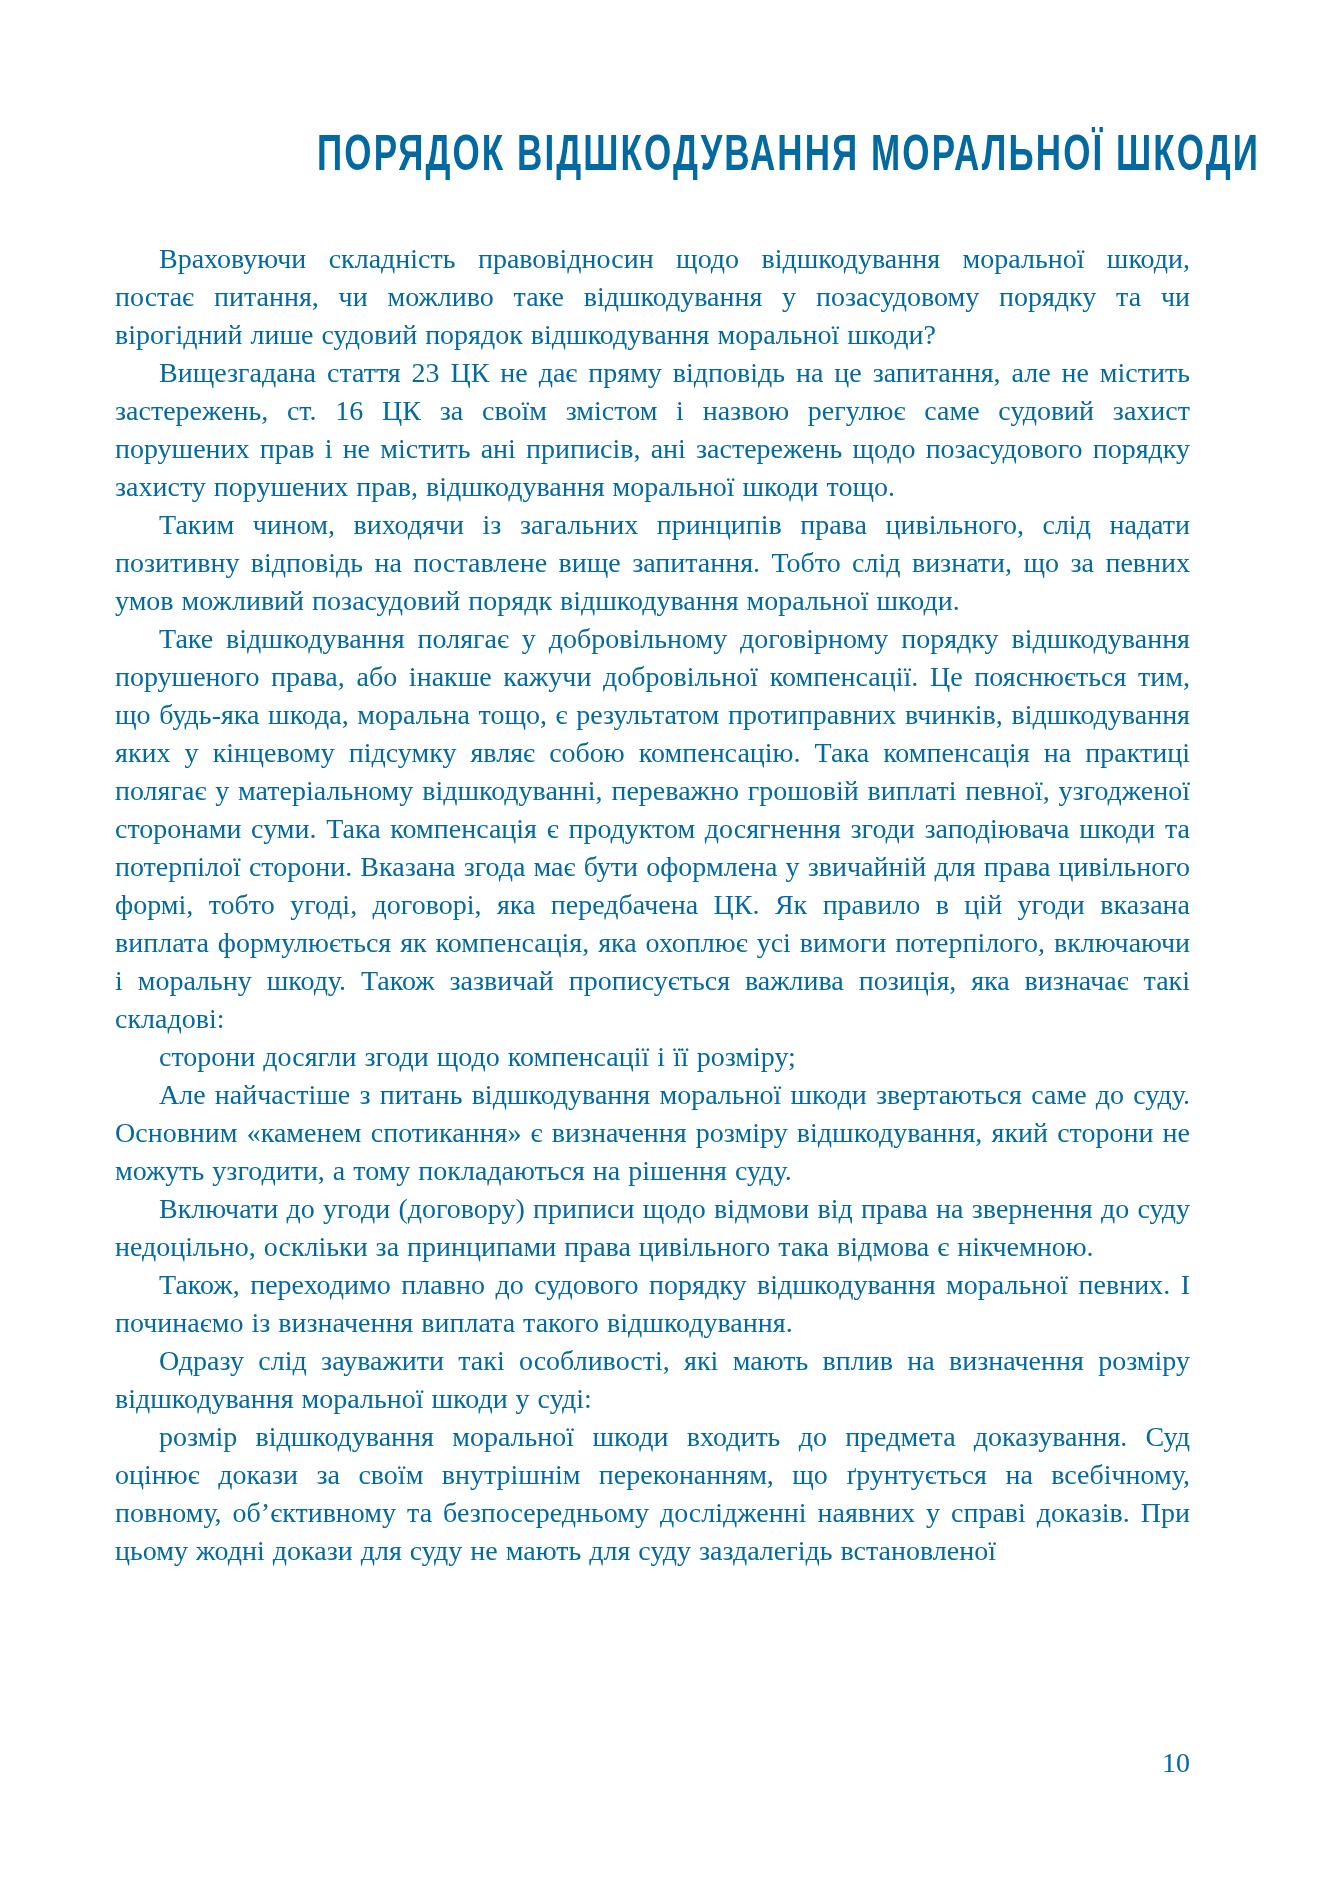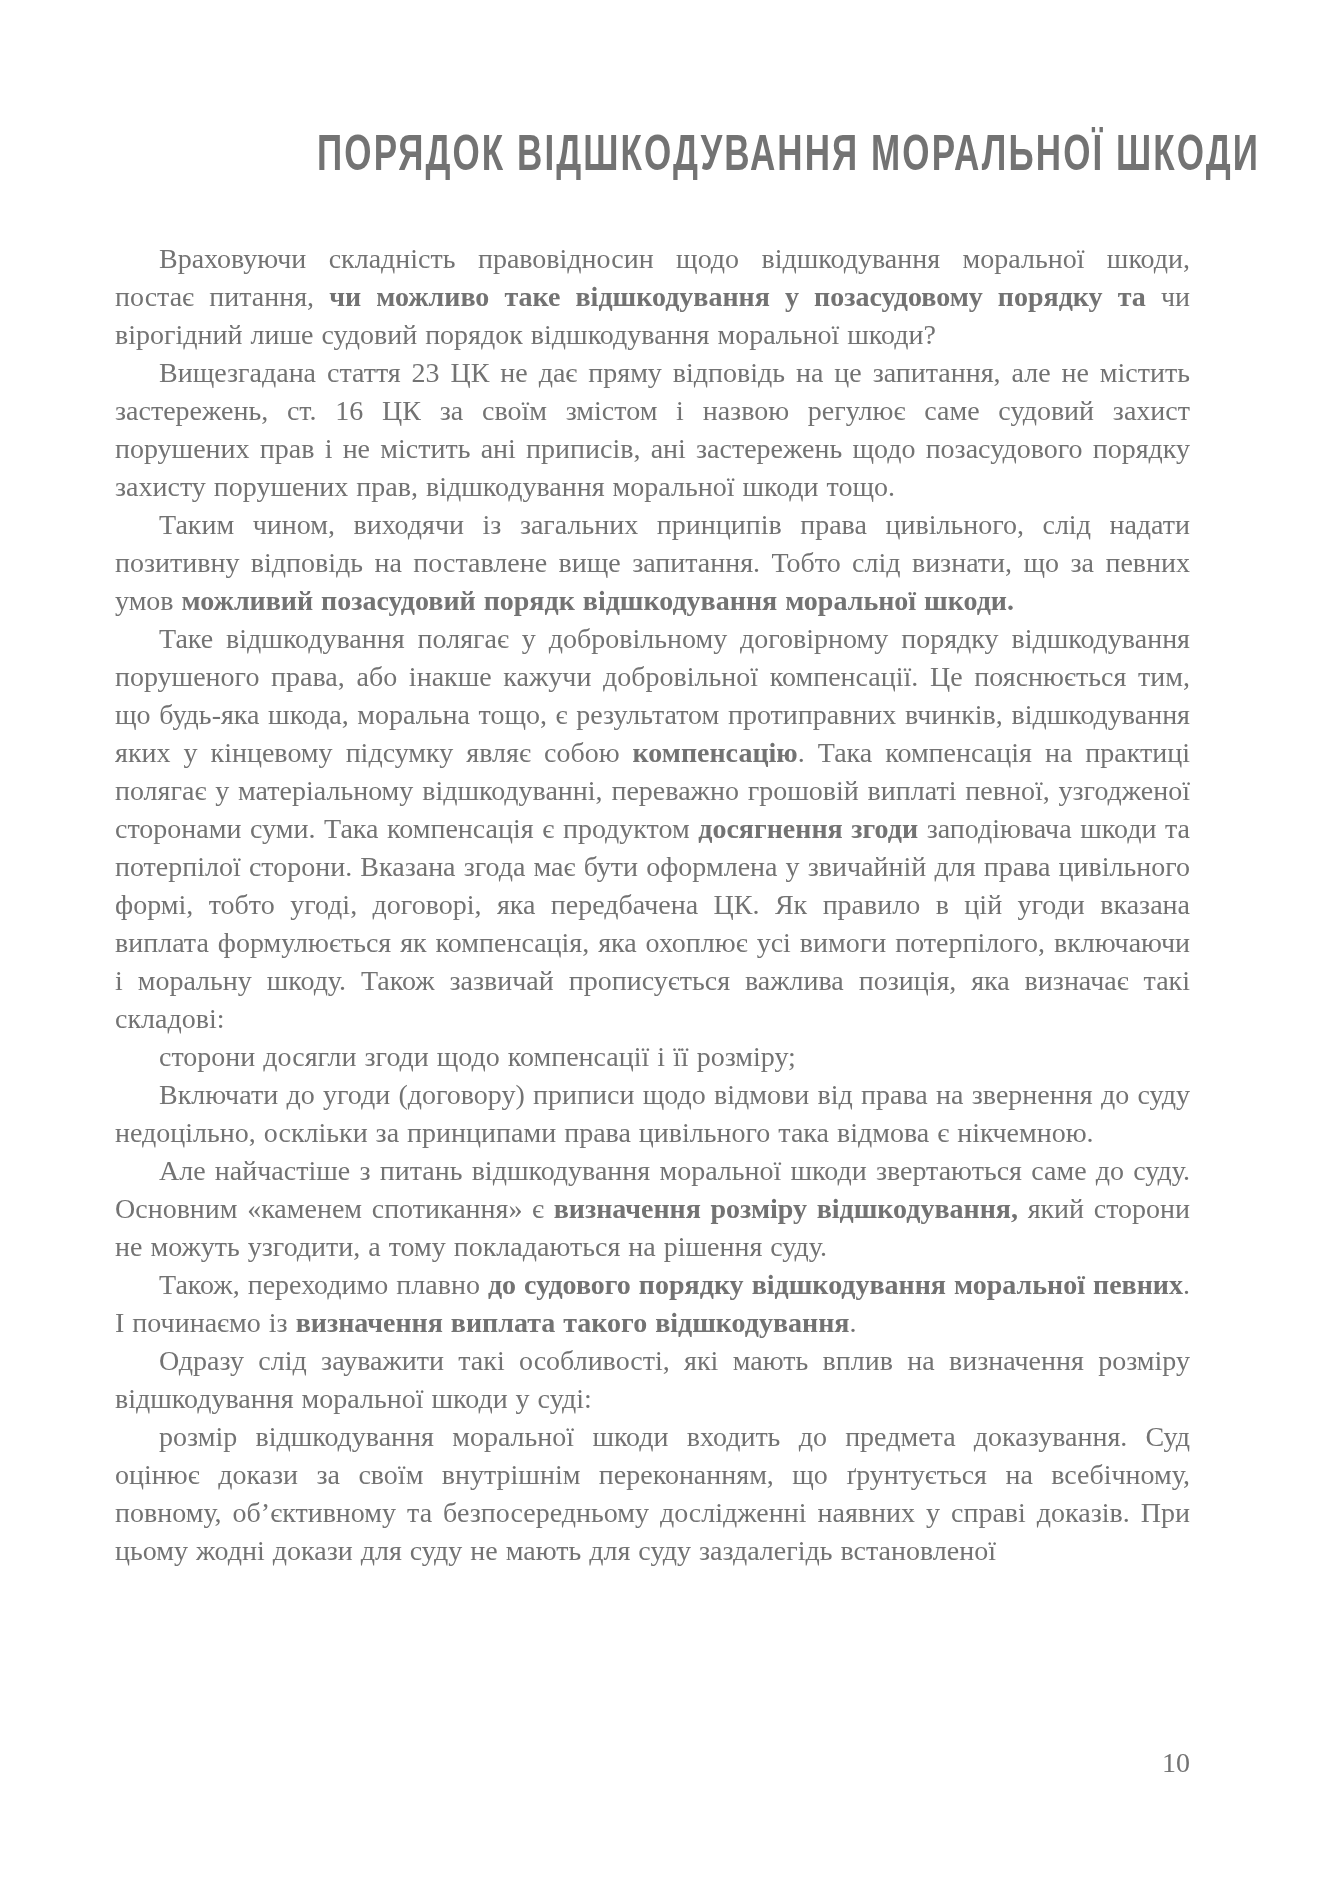--- a/index.html
+++ b/index.html
@@ -5,21 +5,21 @@
   html, body {
     margin: 0;
     padding: 0;
     background: #ffffff;
   }
   .page {
     position: relative;
     width: 1339px;
     height: 1890px;
     background: #ffffff;
-    color: #737373;
+    color: #0369a1;
     font-family: "Liberation Serif", serif;
     overflow: hidden;
     box-sizing: border-box;
   }
   .title-wrap {
     position: absolute;
     top: 126px;
     left: 115px;
     width: 1075px;
     text-align: center;
@@ -44,21 +44,21 @@
     font-size: 28px;
     line-height: 38px;
   }
   .body-text p {
     margin: 0;
     text-indent: 44px;
     text-align: justify;
     word-spacing: 1px;
   }
   .body-text p b {
-    font-weight: bold;
+    font-weight: normal;
     margin-top: 20px;
   }
   .page-number {
     position: absolute;
     top: 1746px;
     left: 115px;
     width: 1075px;
     text-align: right;
     font-size: 28px;
     line-height: 34px;
@@ -71,21 +71,21 @@
   <div class="title-wrap">
     <h1 class="doc-title">ПОРЯДОК ВІДШКОДУВАННЯ МОРАЛЬНОЇ ШКОДИ</h1>
   </div>
 
   <div class="body-text">
       <p><span>Враховуючи складність правовідносин щодо відшкодування моральної шкоди, постає питання, </span><b>чи можливо таке відшкодування у позасудовому порядку та</b><span> чи вірогідний лише судовий порядок відшкодування моральної шкоди?</span></p>
       <p><span>Вищезгадана стаття 23 ЦК не дає пряму відповідь на це запитання, але не містить застережень, ст. 16 ЦК за своїм змістом і назвою регулює саме судовий захист порушених прав і не містить ані приписів, ані застережень щодо позасудового порядку захисту порушених прав, відшкодування моральної шкоди тощо.</span></p>
       <p><span>Таким чином, виходячи із загальних принципів права цивільного, слід надати позитивну відповідь на поставлене вище запитання. Тобто слід визнати, що за певних умов </span><b>можливий позасудовий порядк відшкодування моральної шкоди.</b></p>
       <p><span>Таке відшкодування полягає у добровільному договірному порядку відшкодування порушеного права, або інакше кажучи добровільної компенсації. Це пояснюється тим, що будь-яка шкода, моральна тощо, є результатом протиправних вчинків, відшкодування яких у кінцевому підсумку являє собою </span><b>компенсацію</b><span>. Така компенсація на практиці полягає у матеріальному відшкодуванні, переважно грошовій виплаті певної, узгодженої сторонами суми. Така компенсація є продуктом </span><b>досягнення згоди</b><span> заподіювача шкоди та потерпілої сторони. Вказана згода має бути оформлена у звичайній для права цивільного формі, тобто угоді, договорі, яка передбачена ЦК. Як правило в цій угоди вказана виплата формулюється як компенсація, яка охоплює усі вимоги потерпілого, включаючи і моральну шкоду. Також зазвичай прописується важлива позиція, яка визначає такі складові:</span></p>
       <p><span>сторони досягли згоди щодо компенсації і її розміру;</span></p>
+      <p><span>Але найчастіше з питань відшкодування моральної шкоди звертаються саме до суду. Основним «каменем спотикання» є </span><b>визначення розміру відшкодування,</b><span> який сторони не можуть узгодити, а тому покладаються на рішення суду.</span></p>
       <p><span>Включати до угоди (договору) приписи щодо відмови від права на звернення до суду недоцільно, оскліьки за принципами права цивільного така відмова є нікчемною.</span></p>
-      <p><span>Але найчастіше з питань відшкодування моральної шкоди звертаються саме до суду. Основним «каменем спотикання» є </span><b>визначення розміру відшкодування,</b><span> який сторони не можуть узгодити, а тому покладаються на рішення суду.</span></p>
       <p><span>Також, переходимо плавно </span><b>до судового порядку відшкодування моральної певних</b><span>. І починаємо із </span><b>визначення виплата такого відшкодування</b><span>.</span></p>
       <p><span>Одразу слід зауважити такі особливості, які мають вплив на визначення розміру відшкодування моральної шкоди у суді:</span></p>
       <p><span>розмір відшкодування моральної шкоди входить до предмета доказування. Суд оцінює докази за своїм внутрішнім переконанням, що ґрунтується на всебічному, повному, об’єктивному та безпосередньому дослідженні наявних у справі доказів. При цьому жодні докази для суду не мають для суду заздалегідь встановленої</span></p>
     </div>
 
   <div class="page-number">10</div>
 </div>
 
 </body></html>

